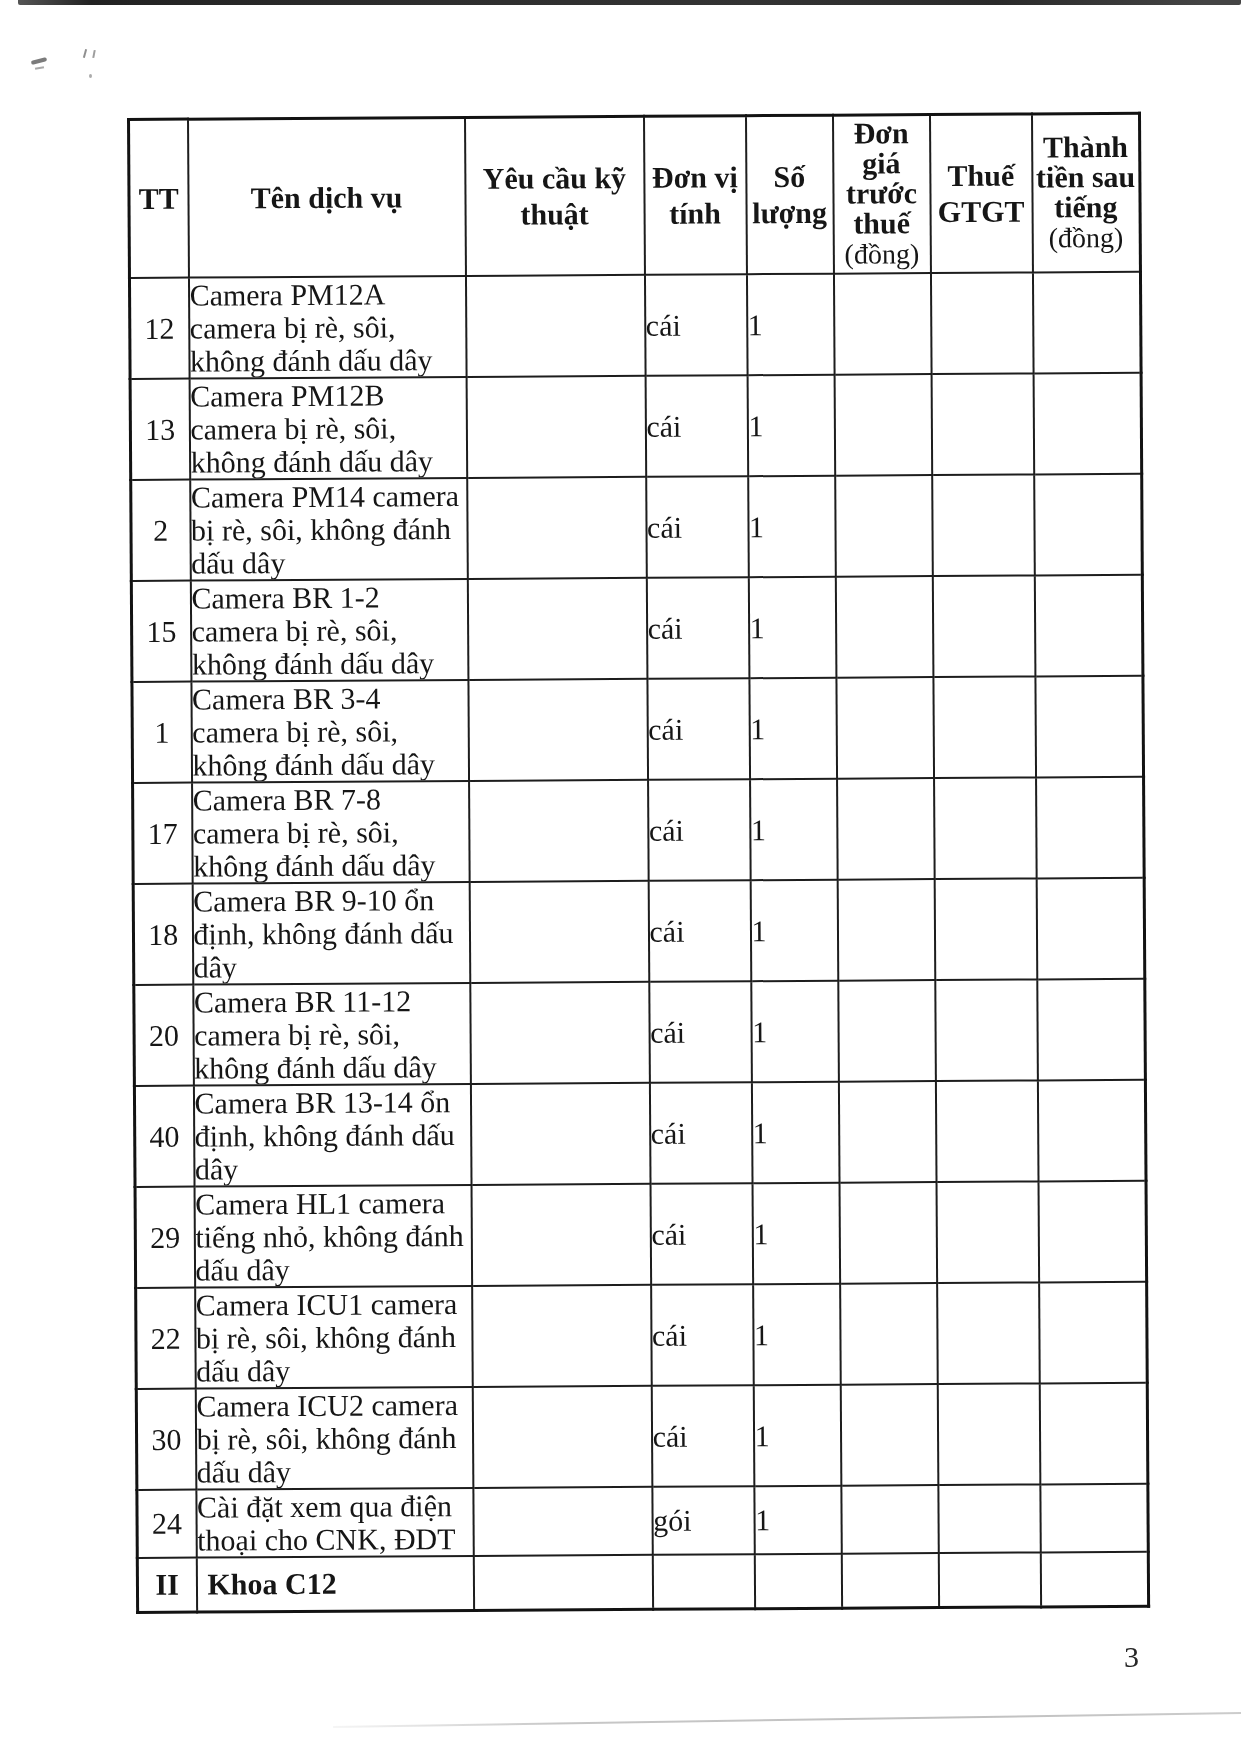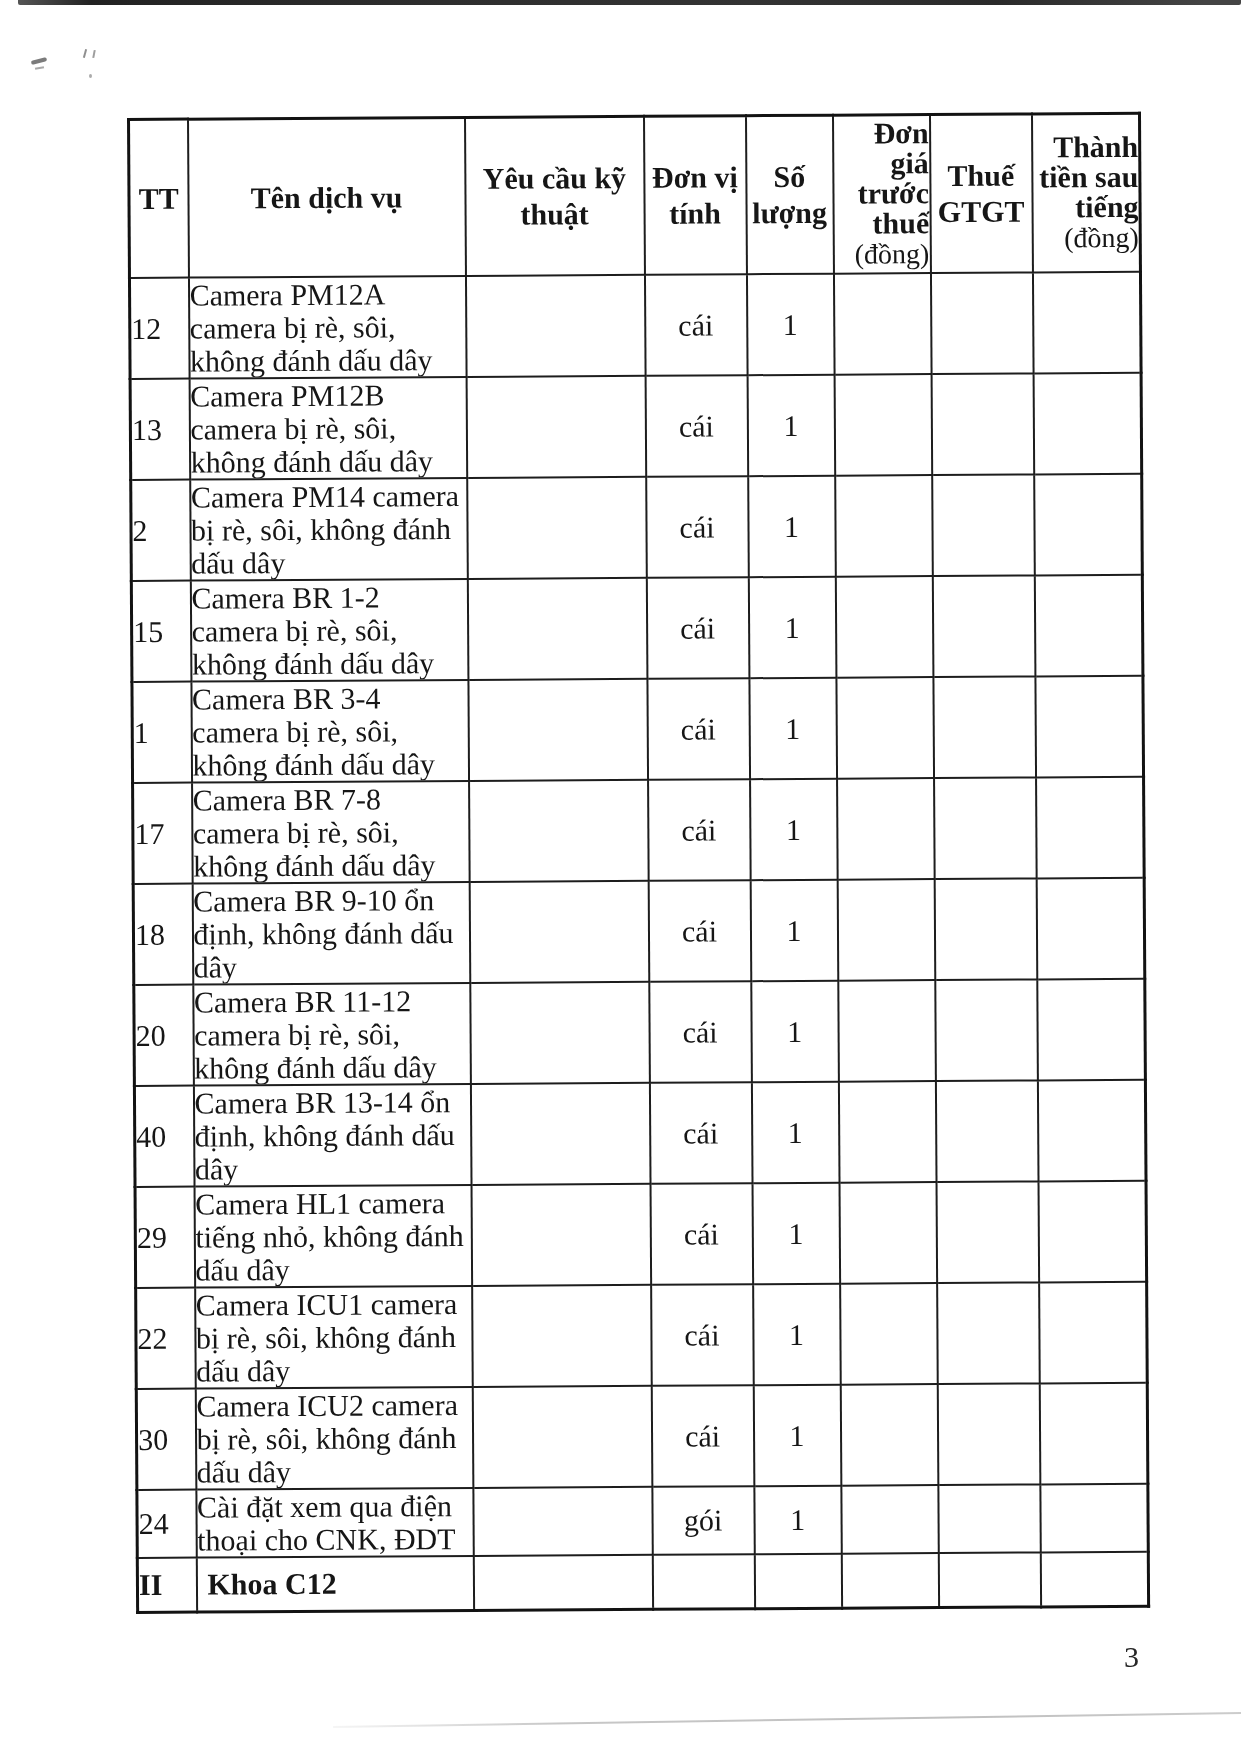--- a/index.html
+++ b/index.html
@@ -37,28 +37,28 @@
   table.doc th,table.doc td{
     border:2px solid #1d1d1d;
     overflow:hidden;
     padding:0;
   }
   thead tr{height:158px;}
   th{
     font-weight:bold;font-size:30px;line-height:36px;
     text-align:center;vertical-align:middle;padding:2px;
   }
-  th.tight{line-height:30px;text-align:right;}
+  th.tight{line-height:30px;}
   th .paren{font-weight:normal;font-size:28px;}
   tbody td{
     font-size:30px;line-height:33px;vertical-align:middle;
   }
-  td.c-tt{}
+  td.c-tt{text-align:center;}
   td.c-name{text-align:left;padding:2px 2px 2px 8px;}
-  td.c-unit,td.c-qty{text-align:center;}
+  td.c-unit,td.c-qty{text-align:left;}
   tr.section td{font-weight:bold;}
   tr.section td.c-name{padding-left:10px;}
 
   .page-number{
     position:absolute;left:1124px;top:1640px;
     font-size:30px;color:#262626;
   }
   .bottom-line{
     position:absolute;left:333px;top:1712px;width:908px;height:2px;
     background:linear-gradient(90deg,rgba(190,190,190,.15),#c7c7c7 25%,#c0c0c0 70%,#cccccc);

